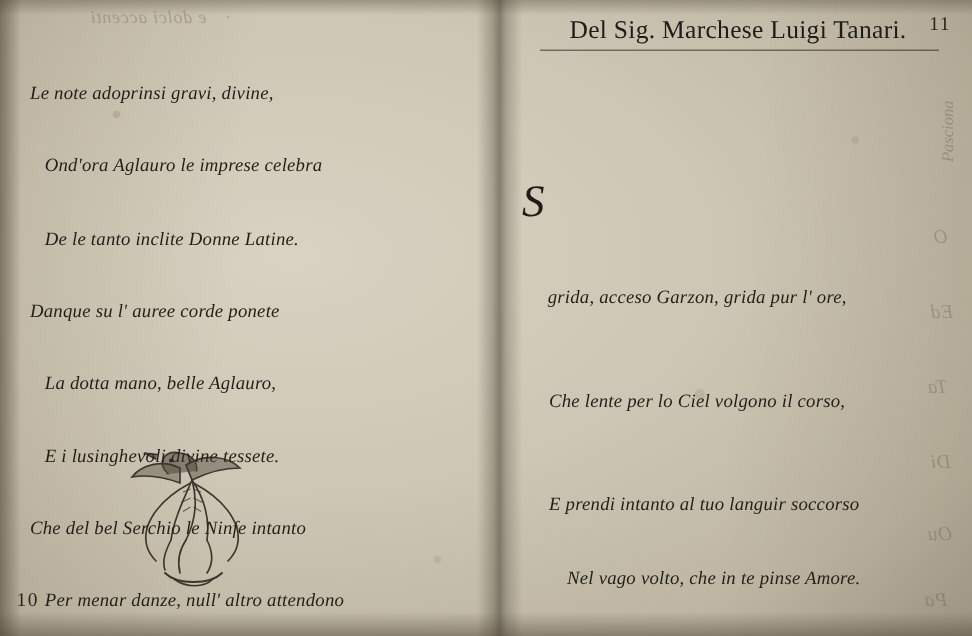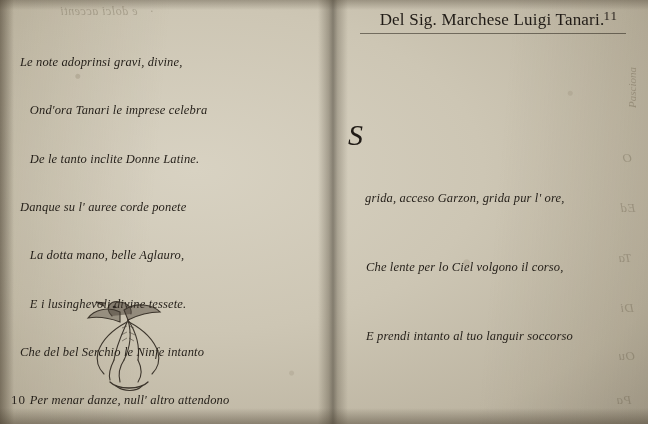--- a/index.html
+++ b/index.html
@@ -82,21 +82,21 @@
   .leaf-left { left: 0; width: 305px; }
   .leaf-right { left: 330px; width: 318px; }
 
   .folio {
     position: absolute;
     font-family: "Liberation Serif", serif;
     font-size: 13px;
     color: #2b2520;
   }
   .folio-left { left: 11px; bottom: 16px; letter-spacing: 1px; }
-  .folio-right { right: 30px; top: 8px; letter-spacing: 1px; }
+  .folio-right { right: 14px; top: 8px; letter-spacing: 1px; }
 
   .head-title {
     position: absolute;
     left: 24px;
     top: 10px;
     width: 276px;
     text-align: center;
     font-size: 17px;
     color: #201b16;
     letter-spacing: 0.2px;
@@ -180,21 +180,21 @@
 
 <div class="page">
 
   <div class="ghost" style="left:60px; top:4px; font-size:12px;">e dolci accenti</div>
   <div class="ghost" style="left:150px; top:4px; font-size:12px;">·</div>
 
   <div class="leaf leaf-left">
 
     <div class="verse verse-left">
       <span class="l">Le note adoprinsi gravi, divine,</span>
-      <span class="l">   Ond'ora Tanari le imprese celebra</span>
+      <span class="l">   Ond'ora Aglauro le imprese celebra</span>
       <span class="l">   De le tanto inclite Donne Latine.</span>
       <span class="l">Danque su l' auree corde ponete</span>
       <span class="l">   La dotta mano, belle Aglauro,</span>
       <span class="l">   E i lusinghevoli divine tessete.</span>
       <span class="l">Che del bel Serchio le Ninfe intanto</span>
       <span class="l">   Per menar danze, null' altro attendono</span>
       
       
       
       
@@ -245,20 +245,21 @@
 
     <div class="folio folio-right">11</div>
 
     <div class="dropcap">S</div>
 
     <div class="poem" style="top:124px;">
       <span class="stanza">
         <span class="l">    grida, acceso Garzon, grida pur l' ore,</span>
         <span class="l in1">Che lente per lo Ciel volgono il corso,</span>
         <span class="l in1">E prendi intanto al tuo languir soccorso</span>
+        <span class="l in2">Nel vago volto, che in te pinse Amore.</span>
       </span>
       
       
       
     </div>
 
     <div class="ghost-v" style="left:296px; top:108px;">Pasciona</div>
     <div class="ghost" style="left:292px; top:150px; font-size:13px;">O</div>
     <div class="ghost" style="left:290px; top:200px; font-size:13px;">Ed</div>
     <div class="ghost" style="left:288px; top:250px; font-size:13px;">Ta</div>

